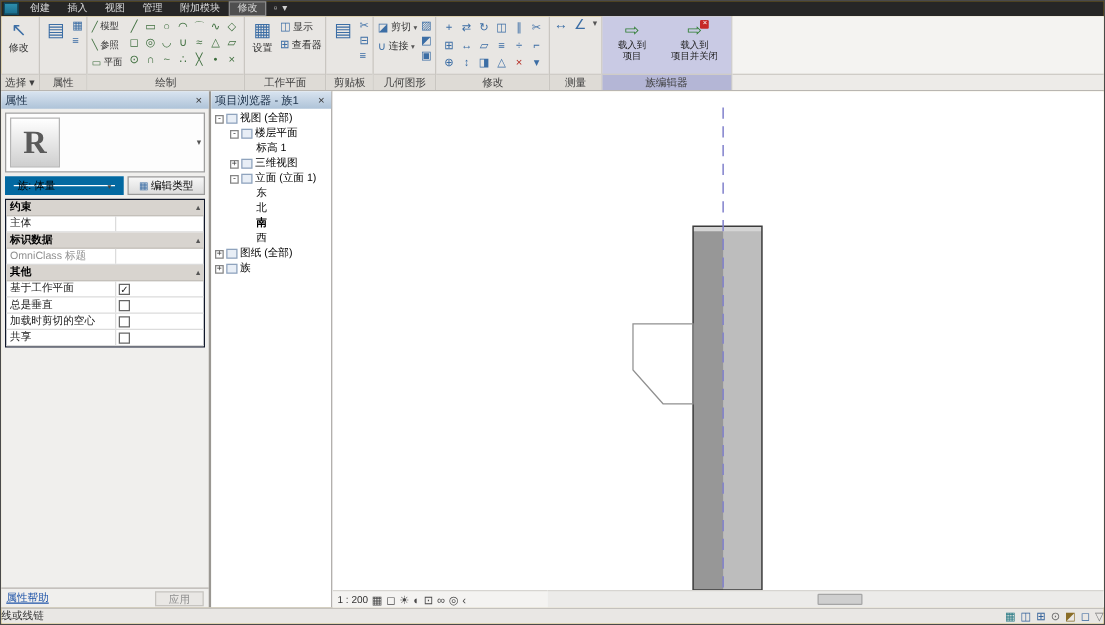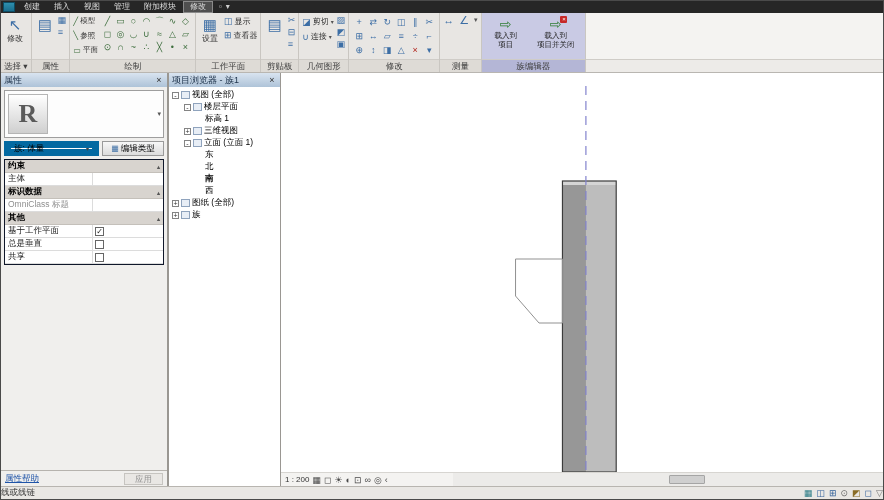--- a/index.html
+++ b/index.html
@@ -71,21 +71,21 @@
   .gname { width:88px; padding:0 3px; color:#222; border-right:1px solid #dcdcdc; overflow:hidden; white-space:nowrap; display:flex; align-items:center; }
   .gname.dim { color:#8f8f8f; }
   .gval { flex:1; padding:1px 2px; display:flex; align-items:center; }
   .inputbox { width:100%; height:10px; border:1px solid #4b4b4b; background:#fff; }
   .cb { width:9px; height:9px; border:1px solid #666; background:#fff; font-size:8px; line-height:7px; text-align:center; color:#222; cursor:default; }
   .pfill { flex:1; }
   .pfoot { height:16px; border-top:1px solid #b6b3ae; display:flex; align-items:center; padding:0 4px; flex:0 0 auto; }
   .help { color:#1f54a8; text-decoration:underline; font-size:8.5px; cursor:default; }
   .apply { margin-left:auto; color:#8f8f8f; font-size:8.5px; padding:0 10px; border:1px solid #c6c4c0; background:#e9e7e4; height:12px; line-height:11px; cursor:default; }
 
-  .browser { width:112px; background:#fff; border-right:1px solid #9a9792; display:flex; flex-direction:column; font-size:8.5px; flex:0 0 auto; }
+  .browser { width:97px; background:#fff; border-right:1px solid #9a9792; display:flex; flex-direction:column; font-size:8.5px; flex:0 0 auto; }
   .bbody { flex:1; padding:2px 0; overflow:hidden; }
   .trow { display:flex; align-items:center; height:12px; white-space:nowrap; cursor:default; }
   .lv0 { padding-left:3px; } .lv1 { padding-left:15px; } .lv2 { padding-left:27px; }
   .exp { width:7px; height:7px; border:1px solid #848484; font-size:7px; line-height:5px; text-align:center; margin-right:2px; color:#333; background:#fff; flex:0 0 auto; cursor:default; }
   .exp.none { visibility:hidden; }
   .ticon { width:9px; height:8px; background:#e8eef6; border:1px solid #8fa3bd; margin-right:2px; flex:0 0 auto; }
   .trow.sel { font-weight:bold; }
 
   .canvas { flex:1; position:relative; background:#fff; overflow:hidden; }
   .canvas svg { position:absolute; left:0; top:0; right:0; bottom:14px; width:100%; height:calc(100% - 14px); }
@@ -359,20 +359,26 @@
               <div class="cb">✓</div>
             </div>
         </div>
         <div class="grow">
           <div class="gname">总是垂直</div>
           <div class="gval">
               <div class="cb"></div>
             </div>
         </div>
         <div class="grow">
+          <div class="gname">加载时剪切的空心</div>
+          <div class="gval">
+              <div class="cb"></div>
+            </div>
+        </div>
+        <div class="grow">
           <div class="gname">共享</div>
           <div class="gval">
               <div class="cb"></div>
             </div>
         </div>
       </div>
       <div class="pfill"></div>
       <div class="pfoot">
         <span class="help">属性帮助</span>
         <span class="apply">应用</span>

